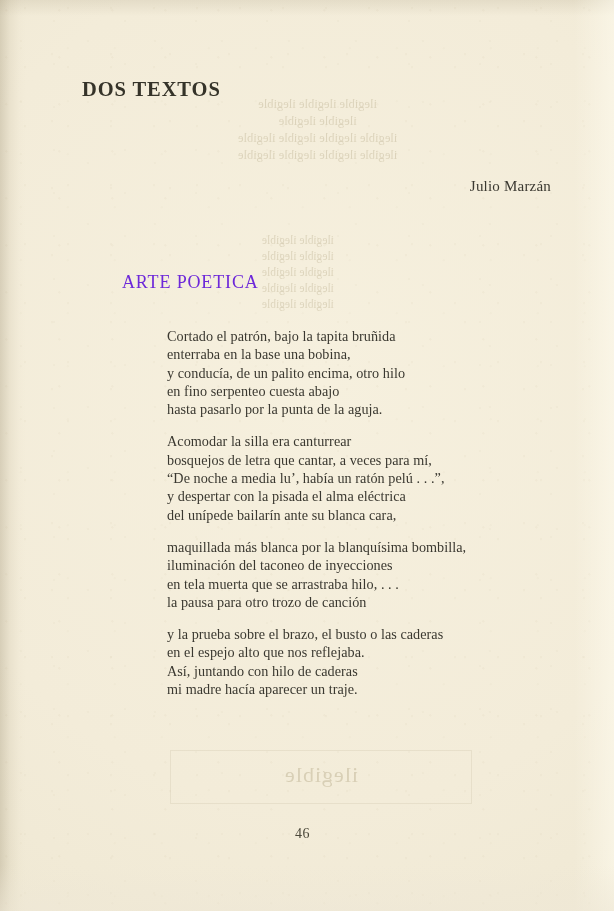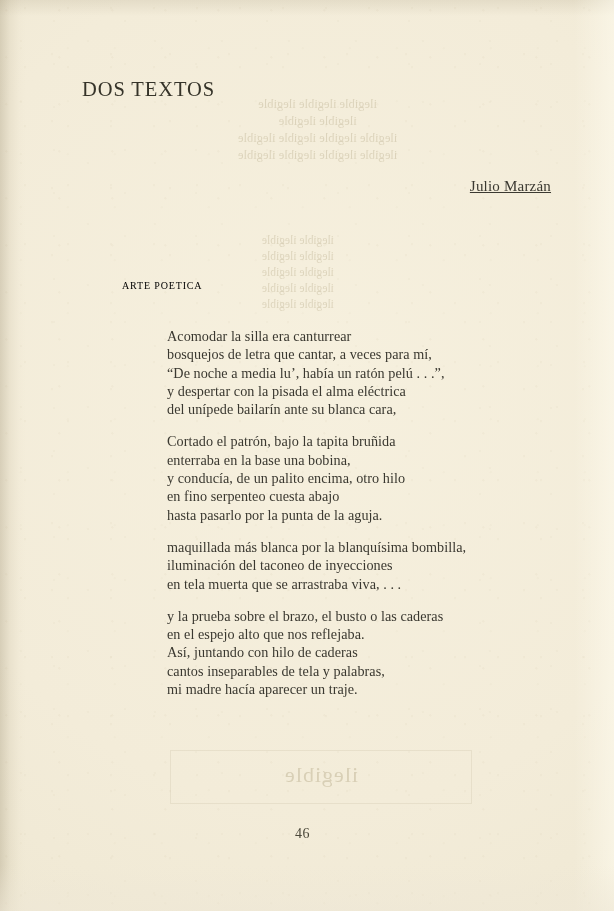--- a/index.html
+++ b/index.html
@@ -125,42 +125,41 @@
   .content {
     position: absolute;
     inset: 0;
   }
 
   .section-title {
     position: absolute;
     left: 82px;
     top: 78px;
     font-size: 20.5px;
-    font-weight: normal;
+    font-weight: bold;
     letter-spacing: 0.9px;
     color: #353329;
   }
 
   .author {
     position: absolute;
     right: 63px;
     top: 178px;
     font-size: 15px;
     color: #3b3931;
     letter-spacing: 0.2px;
-    text-decoration: underline;
   }
 
   .poem-title {
     position: absolute;
     left: 122px;
-    top: 280px;
-    font-size: 10px;
+    top: 272px;
+    font-size: 18px;
     letter-spacing: 0.85px;
-    color: #000000;
+    color: #6d28d9;
   }
 
   .poem-body {
     position: absolute;
     left: 167px;
     top: 327px;
     width: 400px;
     font-size: 14.2px;
     line-height: 18.3px;
     color: #3a3830;
@@ -216,43 +215,43 @@
   <div class="content">
 
     <div class="section-title">DOS TEXTOS</div>
 
     <div class="author">Julio Marzán</div>
 
     <div class="poem-title">ARTE POETICA</div>
 
     <div class="poem-body" id="poem-body">
         <p class="stanza">
+          <span class="line">Cortado el patrón, bajo la tapita bruñida</span>
+          <span class="line">enterraba en la base una bobina,</span>
+          <span class="line">y conducía, de un palito encima, otro hilo</span>
+          <span class="line">en fino serpenteo cuesta abajo</span>
+          <span class="line">hasta pasarlo por la punta de la aguja.</span>
+        </p>
+        <p class="stanza">
           <span class="line">Acomodar la silla era canturrear</span>
           <span class="line">bosquejos de letra que cantar, a veces para mí,</span>
           <span class="line">“De noche a media lu’, había un ratón pelú . . .”,</span>
           <span class="line">y despertar con la pisada el alma eléctrica</span>
           <span class="line">del unípede bailarín ante su blanca cara,</span>
         </p>
         <p class="stanza">
-          <span class="line">Cortado el patrón, bajo la tapita bruñida</span>
-          <span class="line">enterraba en la base una bobina,</span>
-          <span class="line">y conducía, de un palito encima, otro hilo</span>
-          <span class="line">en fino serpenteo cuesta abajo</span>
-          <span class="line">hasta pasarlo por la punta de la aguja.</span>
-        </p>
-        <p class="stanza">
           <span class="line">maquillada más blanca por la blanquísima bombilla,</span>
           <span class="line">iluminación del taconeo de inyecciones</span>
-          <span class="line">en tela muerta que se arrastraba viva, . . .</span>
+          <span class="line">en tela muerta que se arrastraba hilo, . . .</span>
+          <span class="line">la pausa para otro trozo de canción</span>
         </p>
         <p class="stanza">
           <span class="line">y la prueba sobre el brazo, el busto o las caderas</span>
           <span class="line">en el espejo alto que nos reflejaba.</span>
           <span class="line">Así, juntando con hilo de caderas</span>
-          <span class="line">cantos inseparables de tela y palabras,</span>
           <span class="line">mi madre hacía aparecer un traje.</span>
         </p>
       </div>
 
     <div class="folio">46</div>
 
   </div>
 </div>
 
 </body></html>

